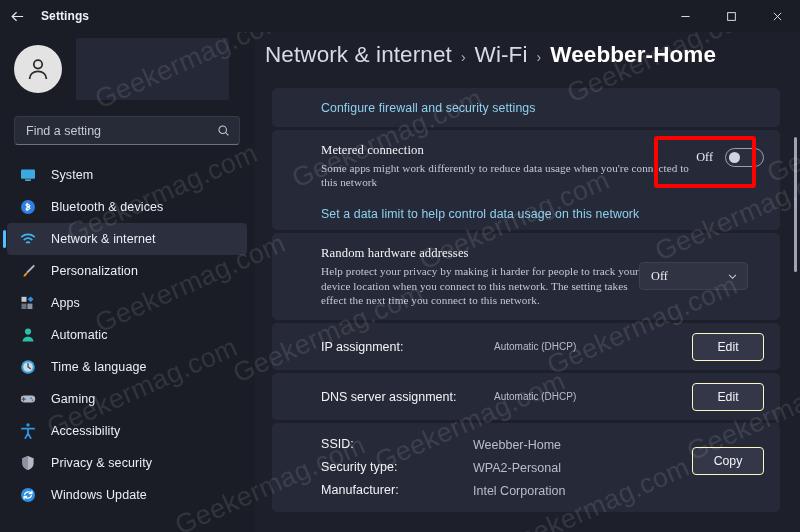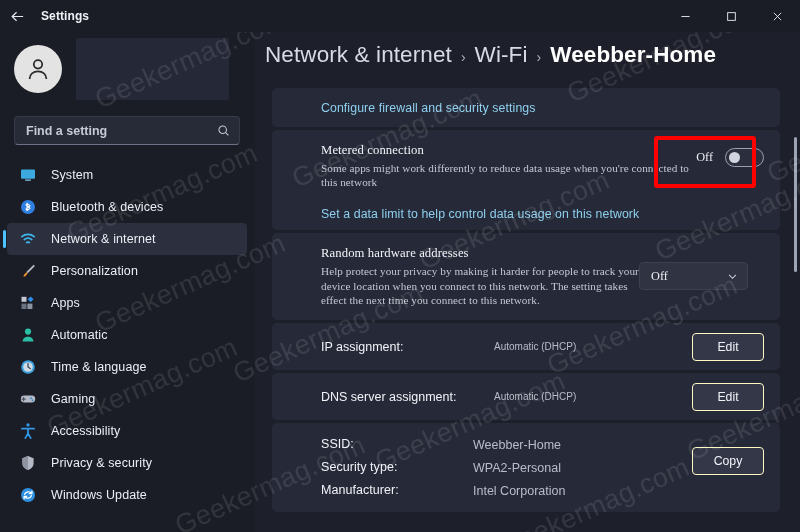--- a/index.html
+++ b/index.html
@@ -71,21 +71,21 @@
   .searchbox {
     position:absolute; top:84px; left:14px;
     width:226px; height:29px;
     background:#272a37;
     border:1px solid #353a4b;
     border-bottom:1px solid #6d7385;
     border-radius:4px;
     display:flex; align-items:center;
     padding:0 9px 0 11px;
   }
-  .searchbox .ph { font-size:12.5px; color:#c7cad6; flex:1;font-weight:bold; }
+  .searchbox .ph { font-size:12.5px; color:#c7cad6; flex:1; }
   .searchbox svg { width:13px; height:13px; color:#c7cad6; flex:none; }
 
   .navlist { position:absolute; top:127px; left:7px; width:240px; }
   .navitem {
     position:relative;
     height:32px;
     display:flex; align-items:center;
     padding-left:12px;
     border-radius:4px;
     margin-bottom:0px;

